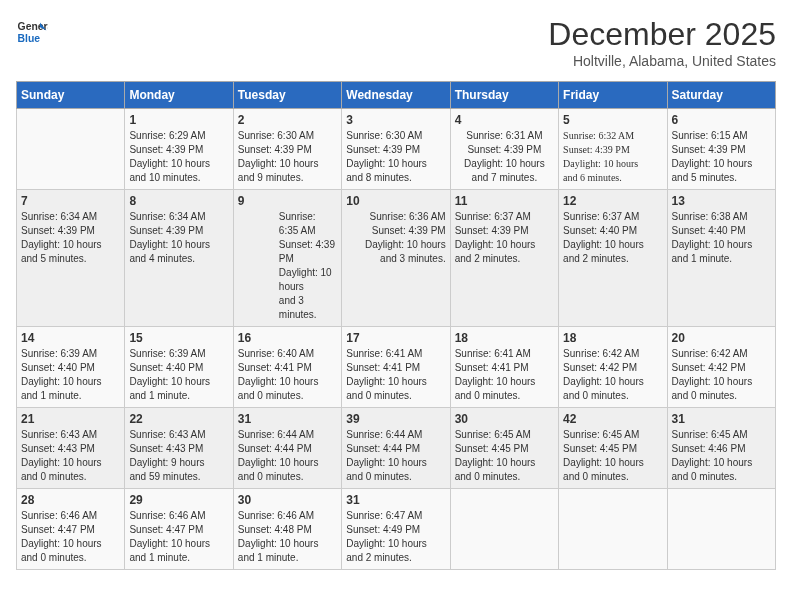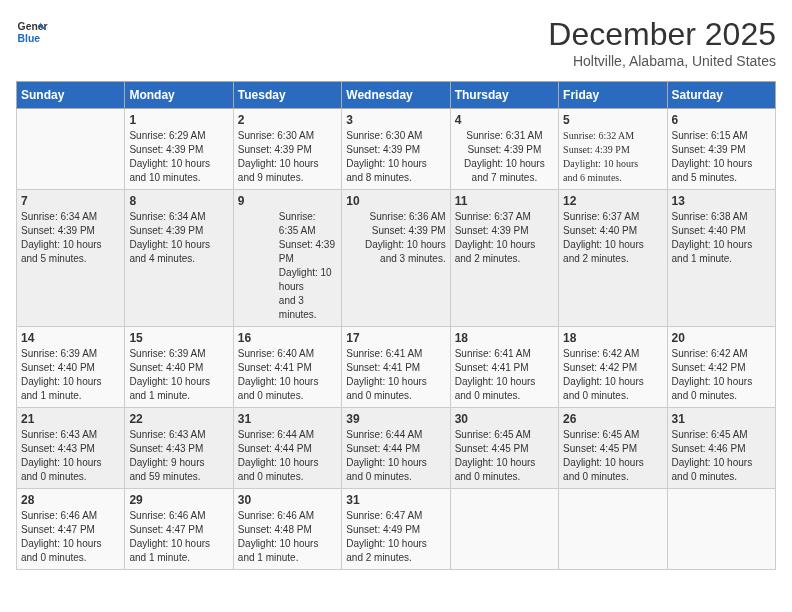--- a/index.html
+++ b/index.html
@@ -287,21 +287,21 @@
 and 0 minutes.</div>
         </td>
         <td>
           <span class="day-number">30</span>
           <div class="day-info" style="white-space: pre-line;">Sunrise: 6:45 AM
 Sunset: 4:45 PM
 Daylight: 10 hours
 and 0 minutes.</div>
         </td>
         <td>
-          <span class="day-number">26</span>
+          <span class="day-number">42</span>
           <div class="day-info" style="white-space: pre-line;">Sunrise: 6:45 AM
 Sunset: 4:45 PM
 Daylight: 10 hours
 and 0 minutes.</div>
         </td>
         <td>
           <span class="day-number">31</span>
           <div class="day-info" style="white-space: pre-line;">Sunrise: 6:45 AM
 Sunset: 4:46 PM
 Daylight: 10 hours

